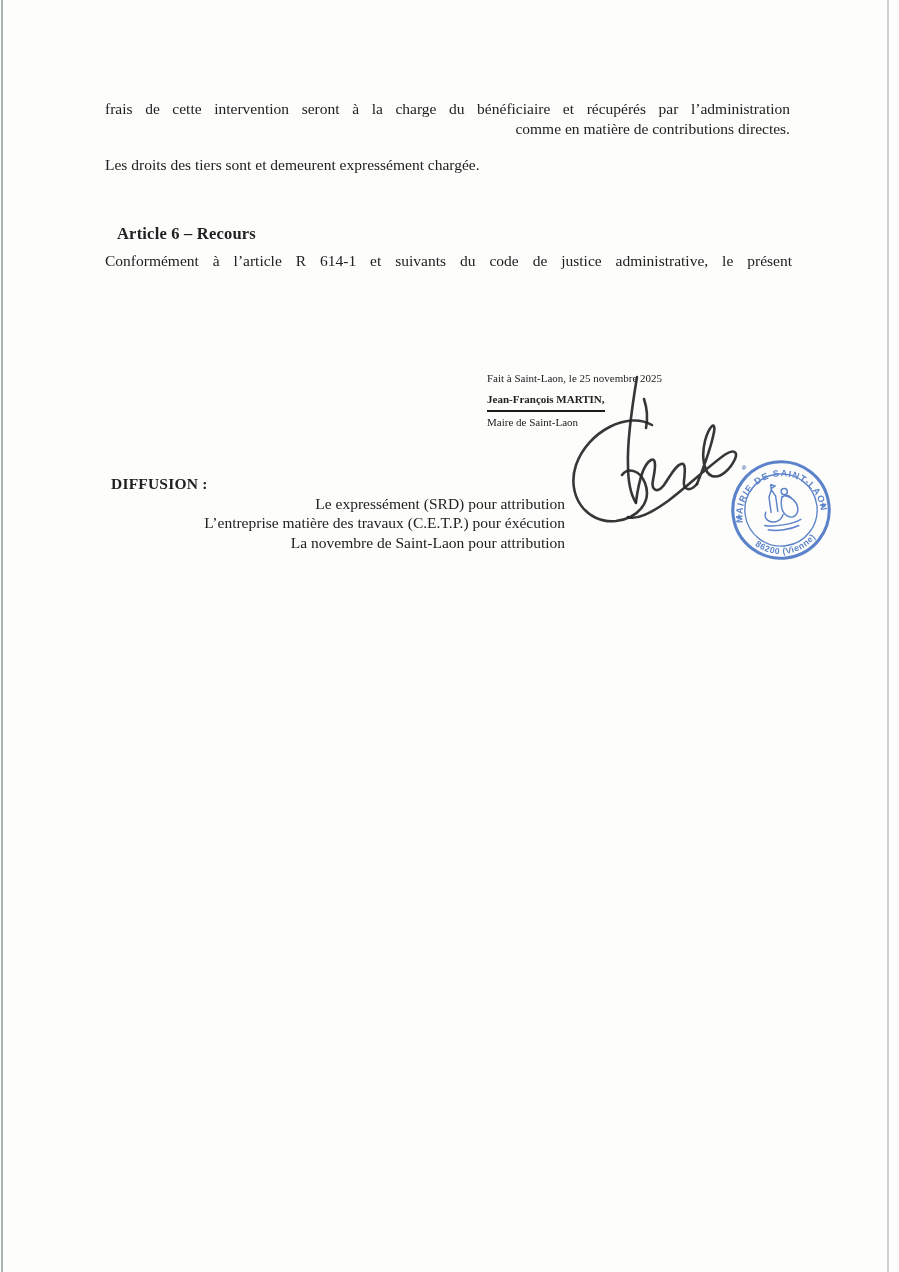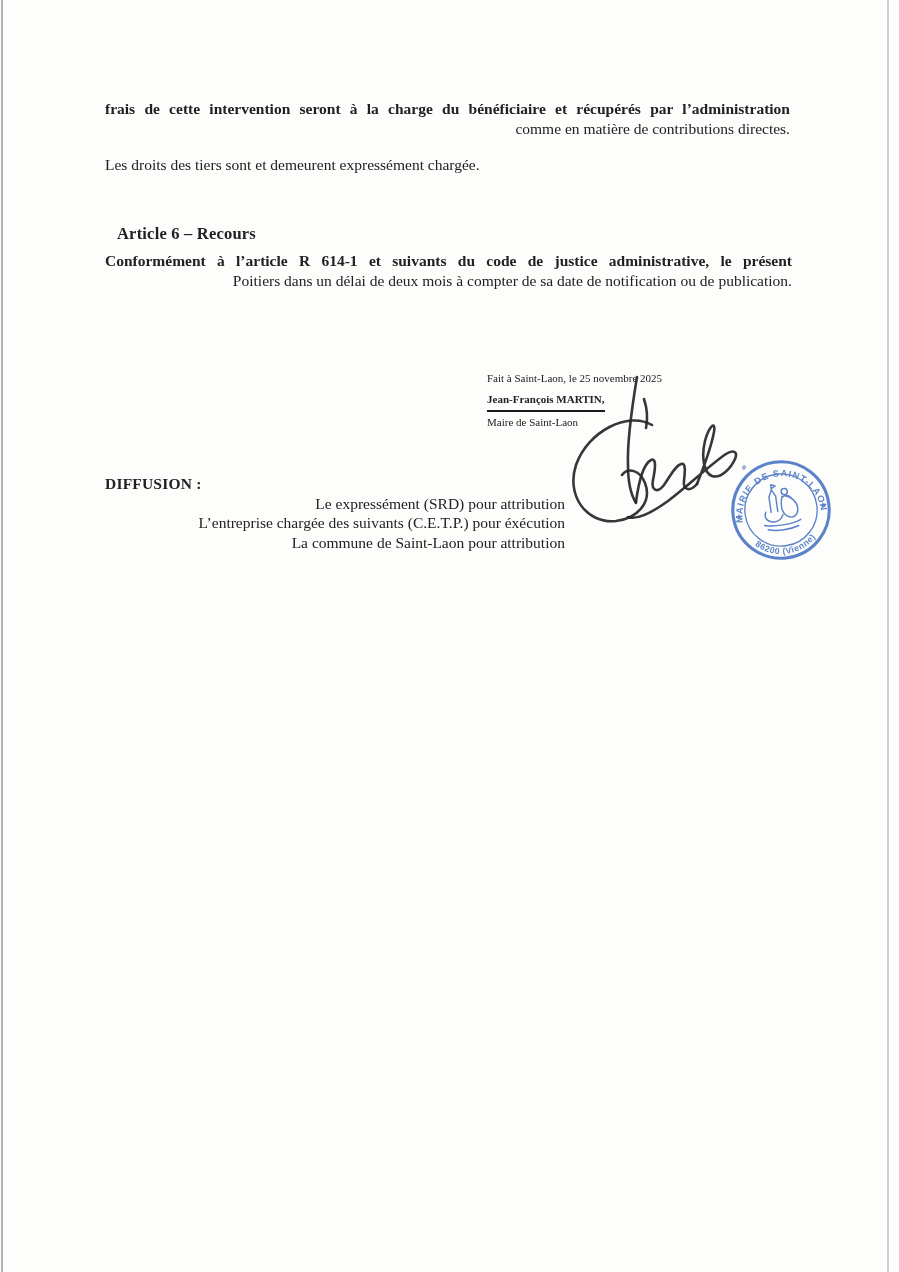--- a/index.html
+++ b/index.html
@@ -15,21 +15,21 @@
     font-size: 15.5px;
   }
   .abs { position: absolute; }
   
   .edge { position: absolute; top: 0; bottom: 0; width: 2px; }
   .edge.left  { left: 1px;  background: #aab2b4; }
   .edge.right { left: 887px; background: #ccd2d3; }
 
   
   .para { line-height: 20px; }
-  .jl { text-align: justify; text-align-last: justify; font-weight: bold; }
+  .jl { text-align: justify; text-align-last: justify; }
   .ll { text-align: right; }
 
   .p1 { left: 105px; top: 99px;  width: 685px; }
   .p2 { left: 105px; top: 155px; width: 685px; }
   .heading {
     left: 105px; top: 212px;
     font-size: 16.5px; font-weight: bold; letter-spacing: 0.2px;
     margin: 12px;
   }
   .p3 { left: 105px; top: 251px; width: 687px; line-height: 19.5px; }
@@ -38,21 +38,21 @@
   .sign-block { left: 487px; top: 368px; width: 320px; line-height: 21px; font-size: 11px; }
   .sign-name {
     font-weight: bold;
     display: inline-block;
     border-bottom: 2px solid #1c1c1c;
     padding-bottom: 0px;
   }
 
   
   .diffusion { left: 105px; top: 474px; width: 460px; line-height: 19.5px; }
-  .diffusion-heading { font-weight: bold; letter-spacing: 0.2px; }
+  .diffusion-heading { font-weight: bold; letter-spacing: 0.2px; margin-left: 6px; }
 
   
   .signature-svg { left: 540px; top: 373px; }
   .signature-svg path { fill: none; stroke-width: 2.6; stroke-linecap: round; stroke-linejoin: round; opacity: 0.92; }
 
   
   .stamp-svg { left: 728px; top: 457px; transform: rotate(-8deg); }
   .stamp-svg text { font-family: "Liberation Sans", "DejaVu Sans", sans-serif; font-weight: bold; }
   .stamp-svg .st-top { letter-spacing: 1.1px; }
   .stamp-svg .st-bot { letter-spacing: 0.6px; }
@@ -77,21 +77,20 @@
       <div class="jl">frais de cette intervention seront à la charge du bénéficiaire et récupérés par l’administration</div>
       <div class="ll">comme en matière de contributions directes.</div>
     </div>
 
   <div class="abs para p2">Les droits des tiers sont et demeurent expressément chargée.</div>
 
   <h2 class="abs heading">Article 6 – Recours</h2>
 
   <div class="abs para p3">
       <div class="jl">Conformément à l’article R 614-1 et suivants du code de justice administrative, le présent</div>
-      <div class="ll">Poitiers dans un délai de deux mois à compter de sa date de notification ou de publication.</div>
     </div>
 
   <div class="abs sign-block">
     <div>Fait à Saint-Laon, le 25 novembre 2025</div>
     <div>
       <span class="sign-name">Jean-François MARTIN,</span>
     </div>
     <div>Maire de Saint-Laon</div>
   </div>
 
@@ -128,18 +127,18 @@
       <path d="M 39,73.5 C 48,76.5 62,76.5 71,73.5" stroke="#4673c4"></path>
     </g>
   </svg>
 
   <div class="abs ink-speck"></div>
 
   <div class="abs diffusion">
     <div class="diffusion-heading">DIFFUSION :</div>
     <div>
         <div class="ll">Le expressément (SRD) pour attribution</div>
-        <div class="ll">L’entreprise chargée des suivants (C.E.T.P.) pour éxécution</div>
-        <div class="ll">La commune de Saint-Laon pour attribution</div>
+        <div class="ll">L’entreprise matière des travaux (C.E.T.P.) pour éxécution</div>
+        <div class="ll">La novembre de Saint-Laon pour attribution</div>
       </div>
   </div>
 
 </div>
 
 </body></html>

